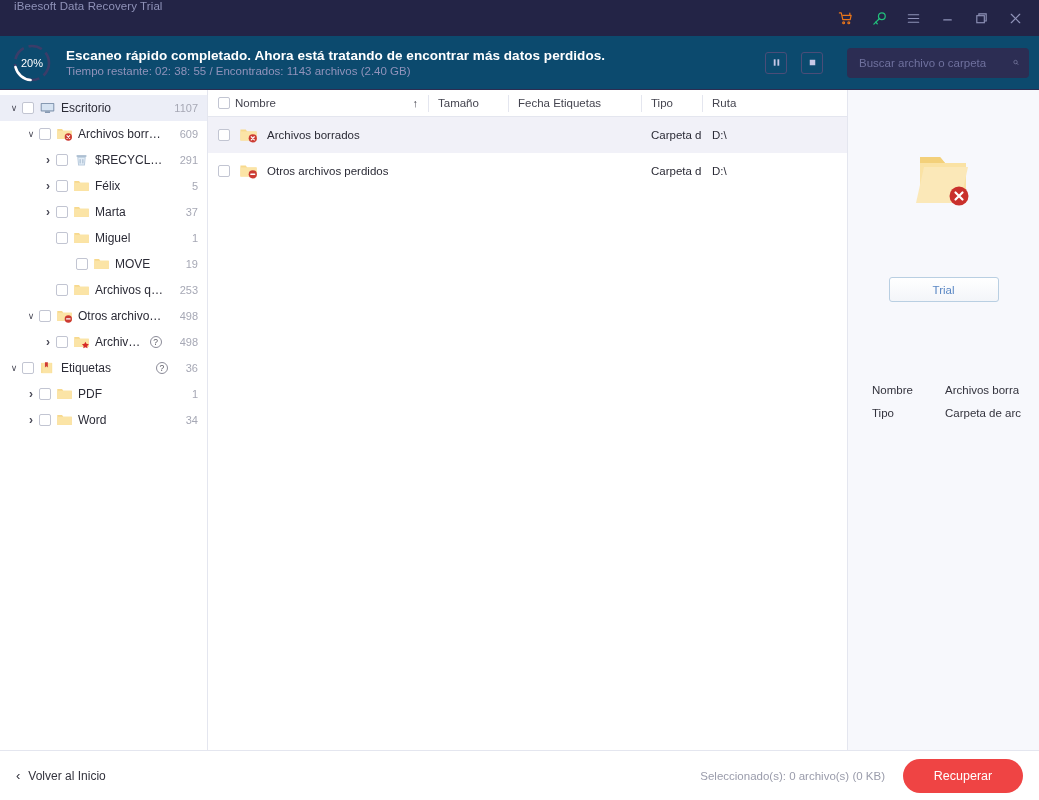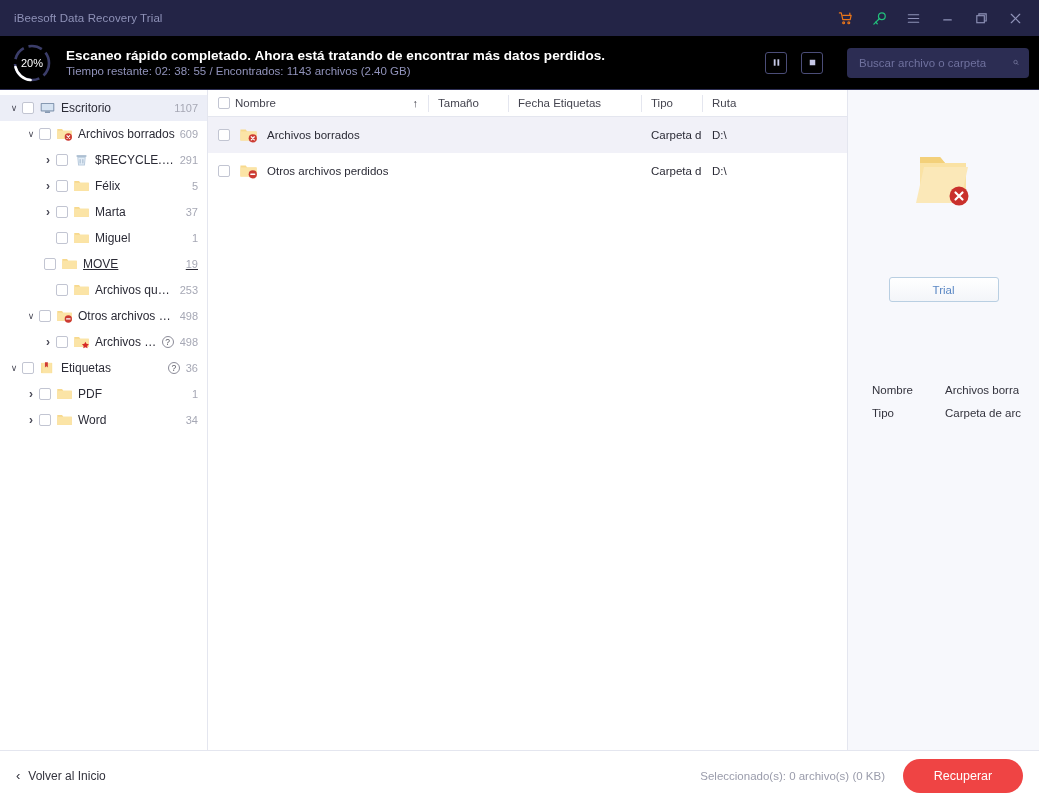--- a/index.html
+++ b/index.html
@@ -12,21 +12,21 @@
   #app {
     width: 1039px; height: 800px;
     display: flex; flex-direction: column;
     position: relative;
   }
 
   
   .titlebar {
     height: 36px;
     background: #232446;
-    display: flex; align-items: center;
+    display: flex; 
     padding: 0 10px 0 14px;
     flex: 0 0 36px;
     position: relative;
   }
   .app-title {
     font-size: 11.5px;
     color: #8f92b8;
     letter-spacing: .1px;
   }
   .titlebar-spacer { flex: 1; }
@@ -34,21 +34,21 @@
   .tb-btn {
     width: 20px; height: 20px;
     display: flex; align-items: center; justify-content: center;
     cursor: pointer;
   }
   .tb-btn svg { display: block; }
 
   
   .scanbar {
     height: 54px;
-    background: #000000;
+    background: #0c4a6e;
     display: flex; align-items: center;
     padding: 0 10px 0 10px;
     flex: 0 0 54px;
     border-bottom: 1px solid #2c2d52;
   }
   .ring-wrap {
     width: 44px; height: 44px;
     position: relative; flex: 0 0 44px;
     margin-right: 12px;
   }
@@ -122,21 +122,21 @@
   .ficon svg { display: block; }
   .tlabel {
     flex: 1; white-space: nowrap; overflow: hidden; text-overflow: ellipsis;
   }
   .qmark {
     width: 12px; height: 12px; flex: 0 0 12px;
     border: 1px solid #8c8c99; border-radius: 50%;
     font-size: 8.5px; line-height: 10px; text-align: center;
     color: #55555f; margin-left: 4px; margin-right: 2px;
   }
-  .tcount { font-size: 11px; color: #a6a8b5; margin-left: 4px; flex: 0 0 auto; }
+  .tcount { font-size: 11px; color: #a6a8b5; margin-left: 16px; flex: 0 0 auto; }
 
   
   .table-area {
     flex: 1; display: flex; flex-direction: column;
     min-width: 0; background: #fff;
     border-right: 1px solid #e4e6ef;
   }
   .thead {
     height: 27px; display: flex; align-items: center;
     border-bottom: 1px solid #e4e6ef;
@@ -377,21 +377,21 @@
           <span class="cbx"></span>
           <span class="ficon">
             <svg viewBox="0 0 20 18" width="17" height="16">
               <path d="M1.5 3.2h5.6l1.5 2h9.9v9.6h-17z" fill="#f7d98d"></path>
               <path d="M1.5 5.2h17v9.6h-17z" fill="#fbe4a6"></path>
             </svg>
           </span>
           <span class="tlabel">Miguel</span>
           <span class="tcount">1</span>
         </div>
-        <div class="tree-row" style="padding-left: 28px; text-decoration: underline;">
+        <div class="tree-row" style="padding-left: 60px;">
           <span class="tw"></span>
           <span class="cbx"></span>
           <span class="ficon">
             <svg viewBox="0 0 20 18" width="17" height="16">
               <path d="M1.5 3.2h5.6l1.5 2h9.9v9.6h-17z" fill="#f7d98d"></path>
               <path d="M1.5 5.2h17v9.6h-17z" fill="#fbe4a6"></path>
             </svg>
           </span>
           <span class="tlabel">MOVE</span>
           <span class="tcount">19</span>

